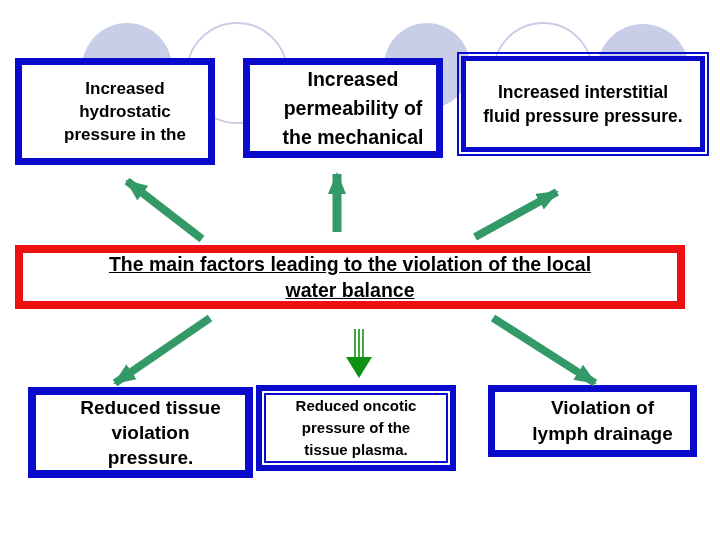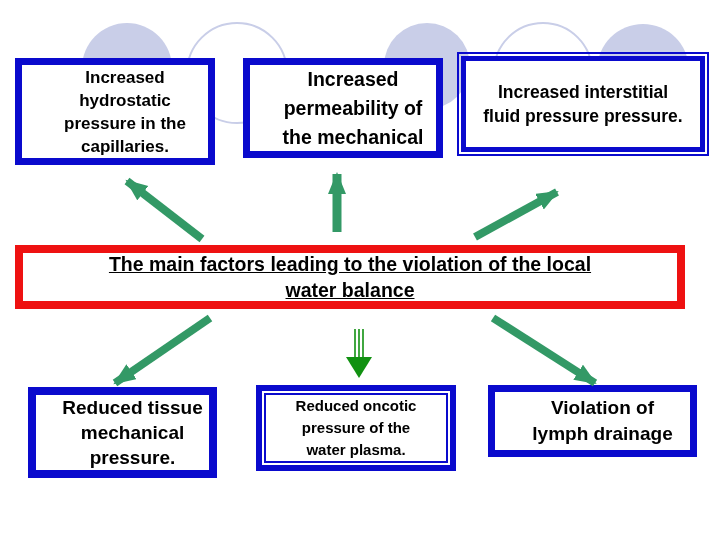--- a/index.html
+++ b/index.html
@@ -41,21 +41,21 @@
     border: 5px solid #0a0acd;
     outline: 2px solid #0a0acd; outline-offset: 2px;
     font-size: 17.5px; line-height: 24px;
     justify-content: flex-start; padding-top: 19px;
   }
   #box-main {
     left: 15px; top: 245px; width: 670px; height: 64px;
     border: 8px solid #ee1111;
     font-size: 19.5px; line-height: 26px; text-decoration: underline;
   }
-  #box-bot-1 { left: 28px;  top: 387px; width: 189px; height: 91px; border-width: 8px; font-size: 19px; line-height: 25px; }
+  #box-bot-1 { left: 28px;  top: 387px; width: 225px; height: 91px; border-width: 8px; font-size: 19px; line-height: 25px; }
   #box-bot-2 {
     left: 256px; top: 385px; width: 200px; height: 86px;
     border: 6px solid #0a0acd;
     box-shadow: inset 0 0 0 2px #ffffff, inset 0 0 0 4px #0a0acd;
     font-size: 15px; line-height: 22px;
   }
   #box-bot-3 { left: 488px; top: 385px; width: 209px; height: 72px; font-size: 19px; line-height: 26px; }
 
   #arrow-layer { position: absolute; left: 0; top: 0; z-index: 3; pointer-events: none; }
 </style>
@@ -67,49 +67,48 @@
   <div class="circle filled" style="left:82px;  top:23px; width:90px; height:90px;"></div>
   <div class="circle outlined" style="left:186px; top:22px; width:98px; height:98px;"></div>
   <div class="circle filled" style="left:384px; top:23px; width:86px; height:86px;"></div>
   <div class="circle outlined" style="left:493px; top:22px; width:96px; height:96px;"></div>
   <div class="circle filled" style="left:597px; top:24px; width:92px; height:92px;"></div>
 
   <div class="box blue" id="box-top-1">
     <span>Increased</span>
     <span>hydrostatic</span>
     <span>pressure in the</span>
-    <span>capillaries.</span>
   </div>
 
   <div class="box blue" id="box-top-2">
     <span>Increased</span>
     <span>permeability of</span>
     <span>the mechanical</span>
   </div>
 
   <div class="box" id="box-top-3">
     <span>Increased interstitial</span>
     <span>fluid pressure pressure.</span>
   </div>
 
   <div class="box" id="box-main">
     <span>The main factors leading to the violation of the local</span>
     <span>water balance</span>
   </div>
 
   <div class="box blue" id="box-bot-1">
     <span>Reduced tissue</span>
-    <span>mechanical</span>
+    <span>violation</span>
     <span>pressure.</span>
   </div>
 
   <div class="box" id="box-bot-2">
     <span>Reduced oncotic</span>
     <span>pressure of the</span>
-    <span>water plasma.</span>
+    <span>tissue plasma.</span>
   </div>
 
   <div class="box blue" id="box-bot-3">
     <span>Violation of</span>
     <span>lymph drainage</span>
   </div>
 
   <svg id="arrow-layer" width="720" height="540" viewBox="0 0 720 540">
     <defs>
       <marker id="headG" markerUnits="userSpaceOnUse" markerWidth="26" markerHeight="20" refX="20" refY="9" orient="auto">

